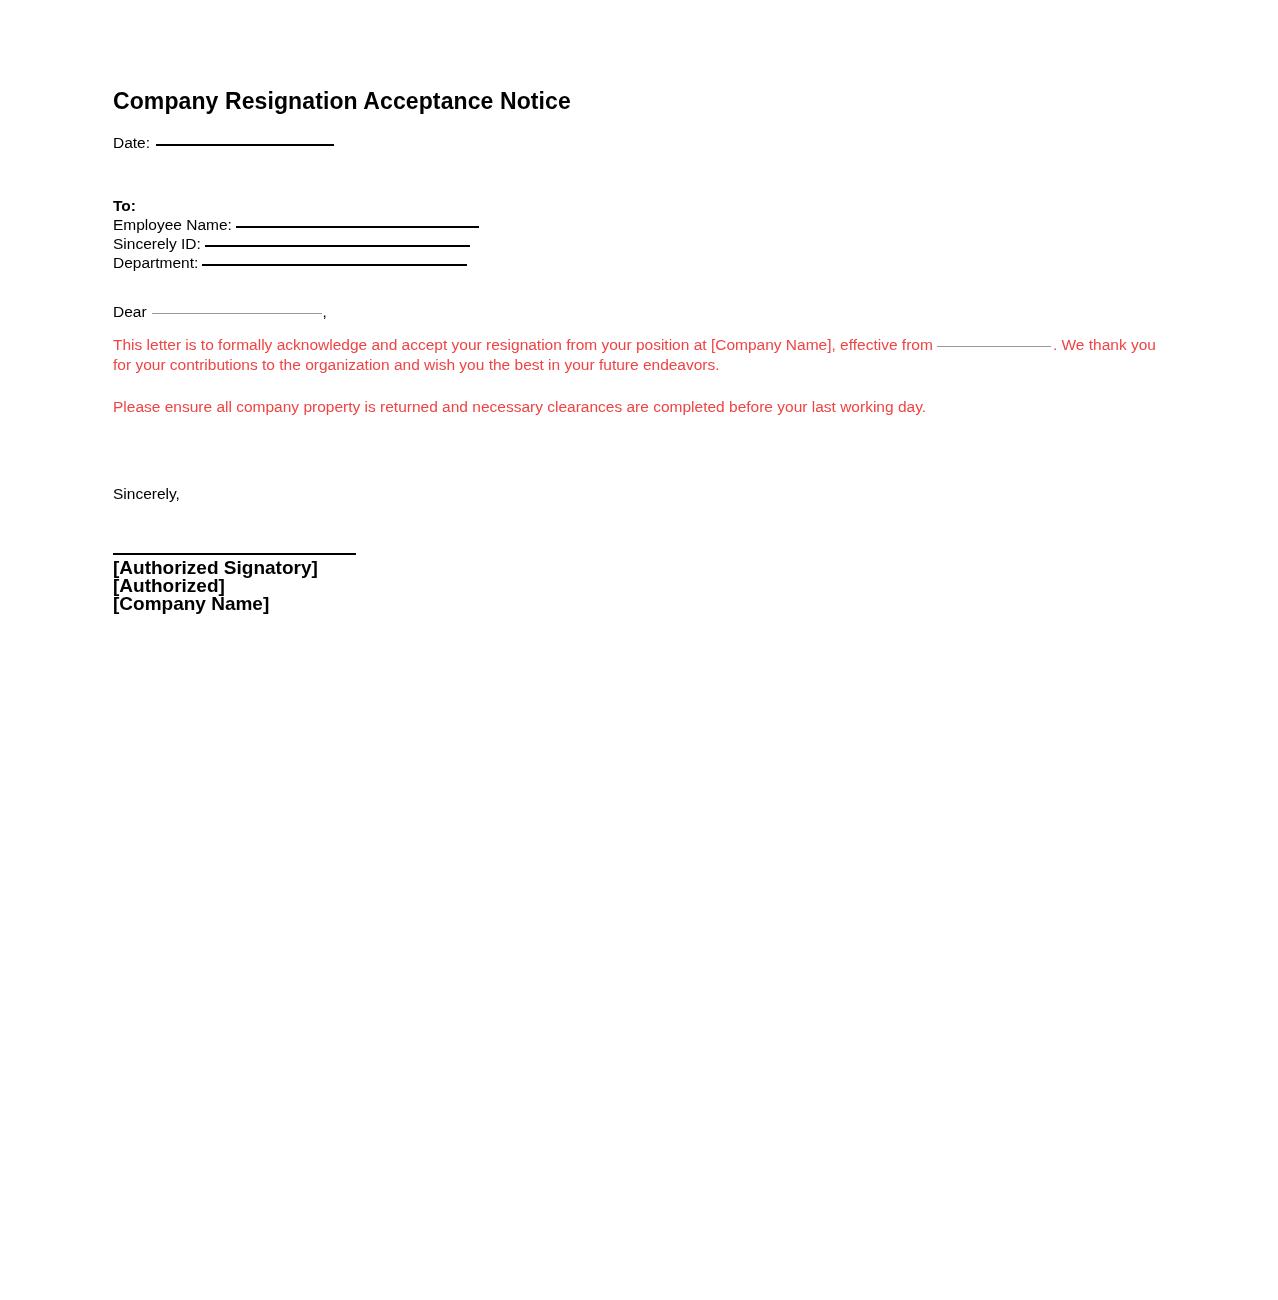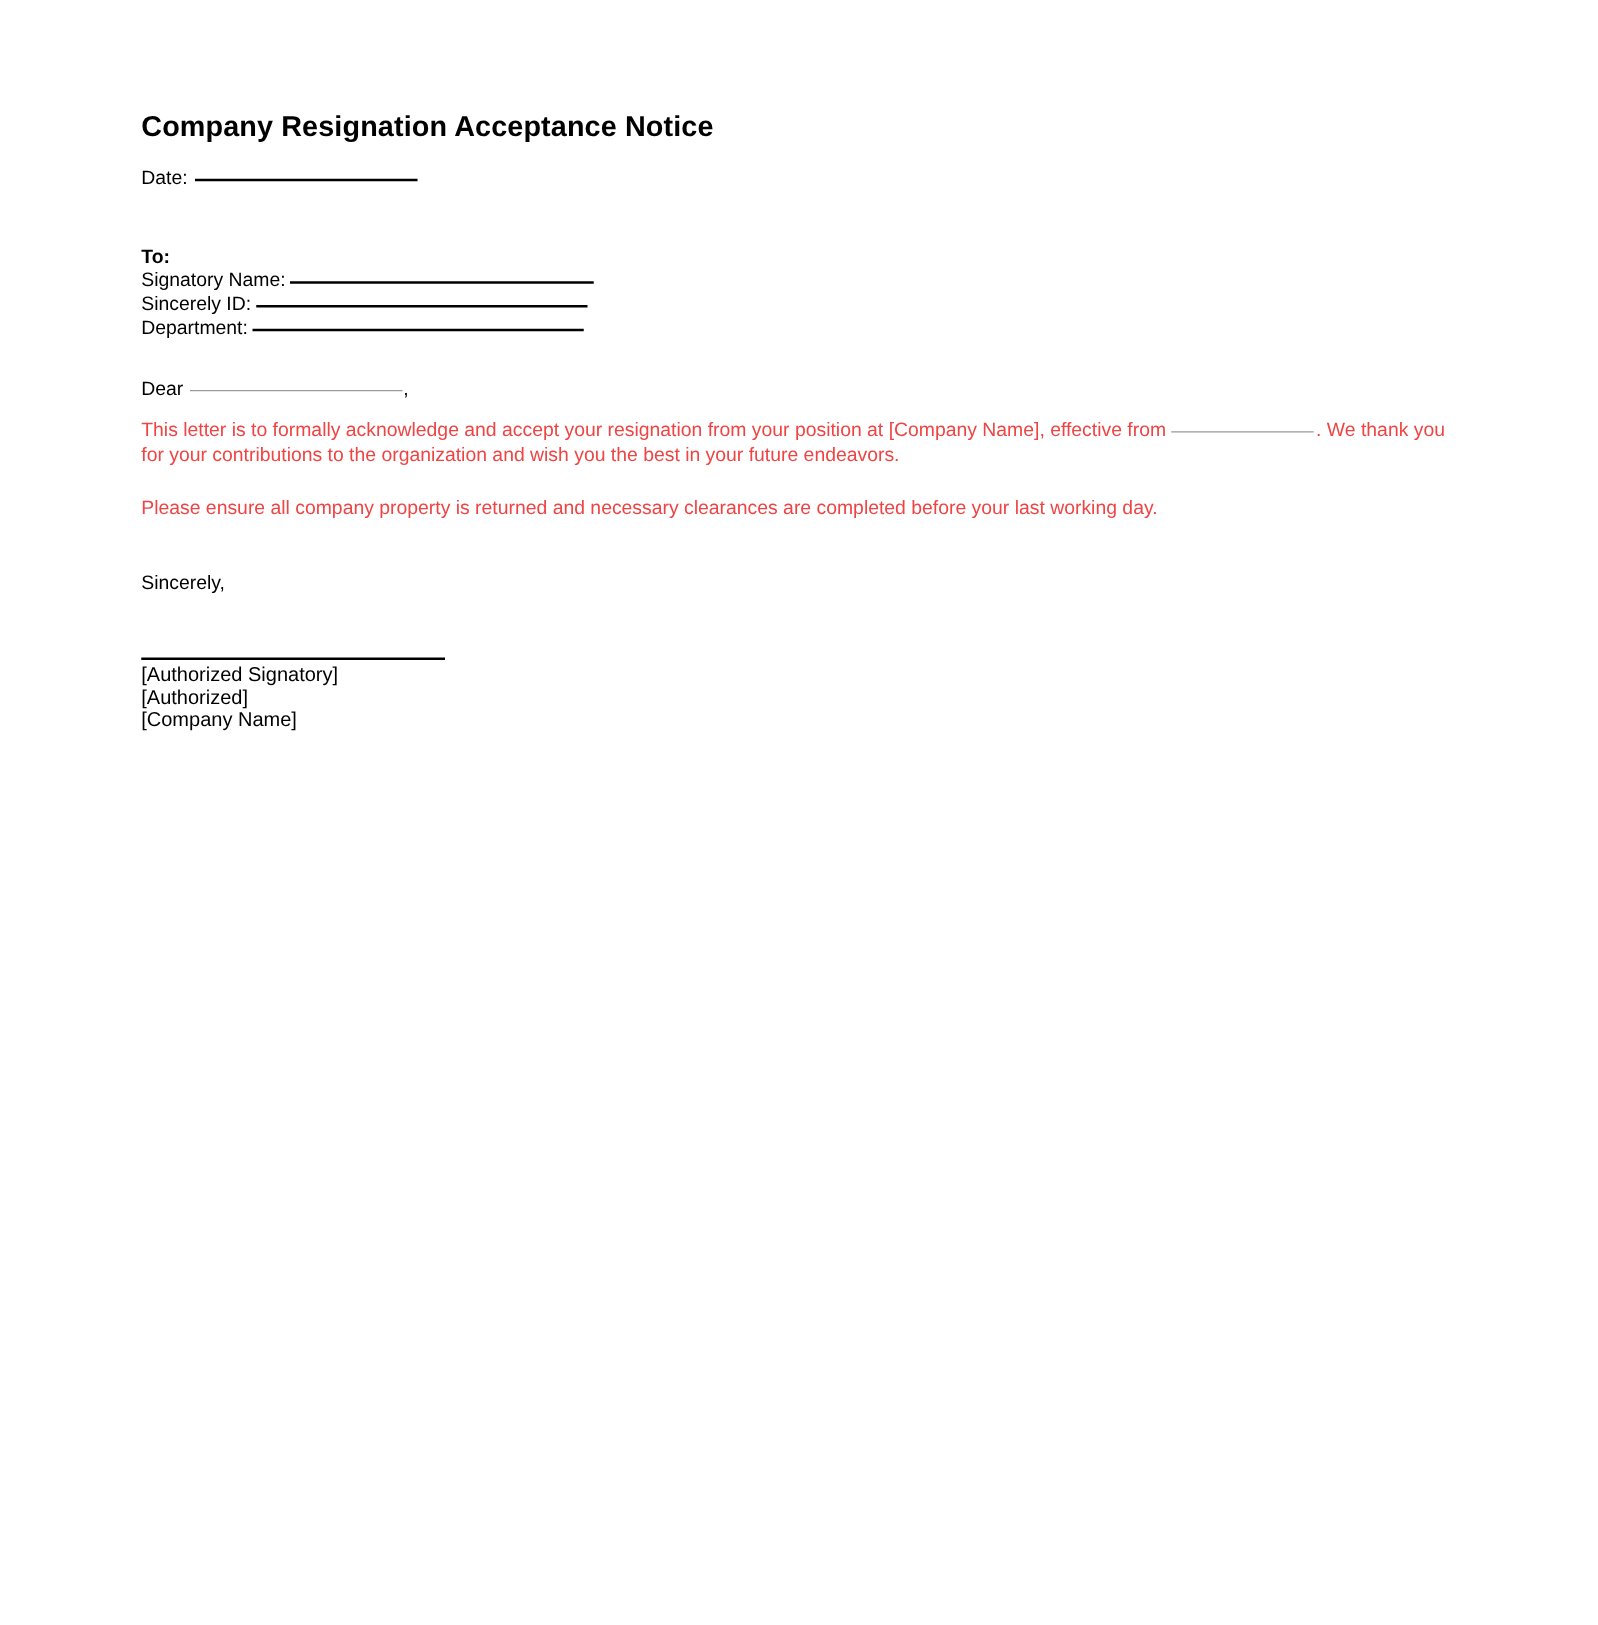--- a/index.html
+++ b/index.html
@@ -96,55 +96,56 @@
     font-size: 15.5px;
     line-height: 20px;
     color: #ef4444;
     max-width: 1050px;
   }
   .para .blank-light { width: 114px; margin: 0 2px 0 4px; }
   .para-2 { margin-top: 22px; }
 
   
   .closing {
-    margin-top: 40px;
+    margin-top: 67px;
     font-size: 15.5px;
     line-height: 19px;
   }
 
   .sign-line {
     margin-top: 50px;
     width: 243px;
     height: 0;
     border-bottom: 2px solid #000;
   }
   .sign-name {
     margin-top: 4px;
-    font-size: 16px;
+    font-size: 19px;
     line-height: 18px;
+    font-weight: bold;
   }
   .sign-name div { white-space: nowrap; }
 </style>
 </head>
 <body>
 
 <div class="page">
   <div class="doc-body">
 
     <h1 class="doc-title">Company Resignation Acceptance Notice</h1>
 
     <div class="line date-row">
       <span>Date:</span><span class="blank-solid"></span>
     </div>
 
     <div class="to-block">
       <div class="to-label">To:</div>
 
       <div class="field-row f-name">
-        <span>Signatory Name:</span><span class="blank-solid"></span>
+        <span>Employee Name:</span><span class="blank-solid"></span>
       </div>
 
       <div class="field-row f-id">
         <span>Sincerely ID:</span><span class="blank-solid"></span>
       </div>
 
       <div class="field-row f-dept">
         <span>Department:</span><span class="blank-solid"></span>
       </div>
     </div>

